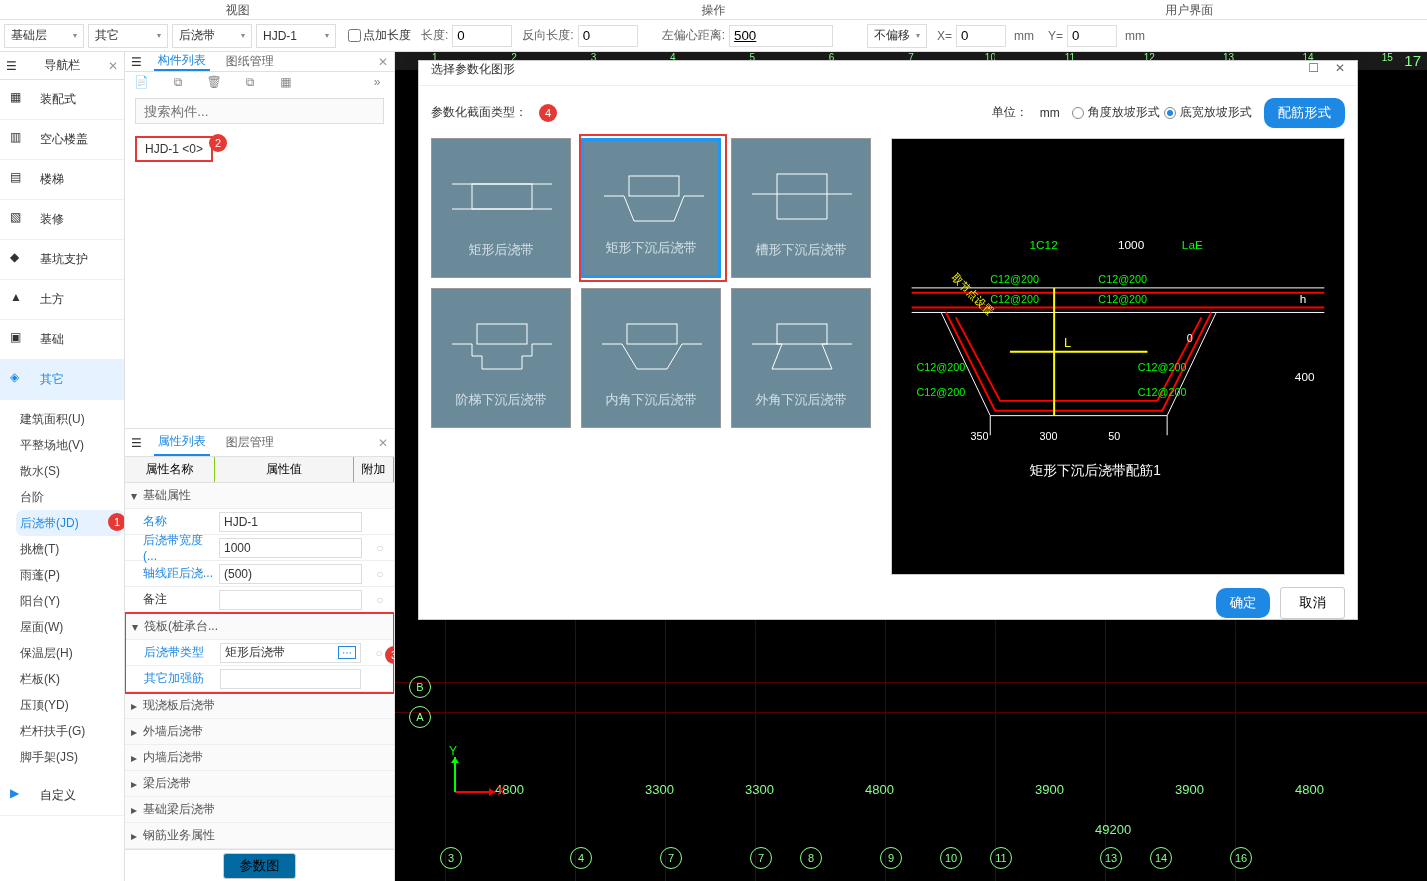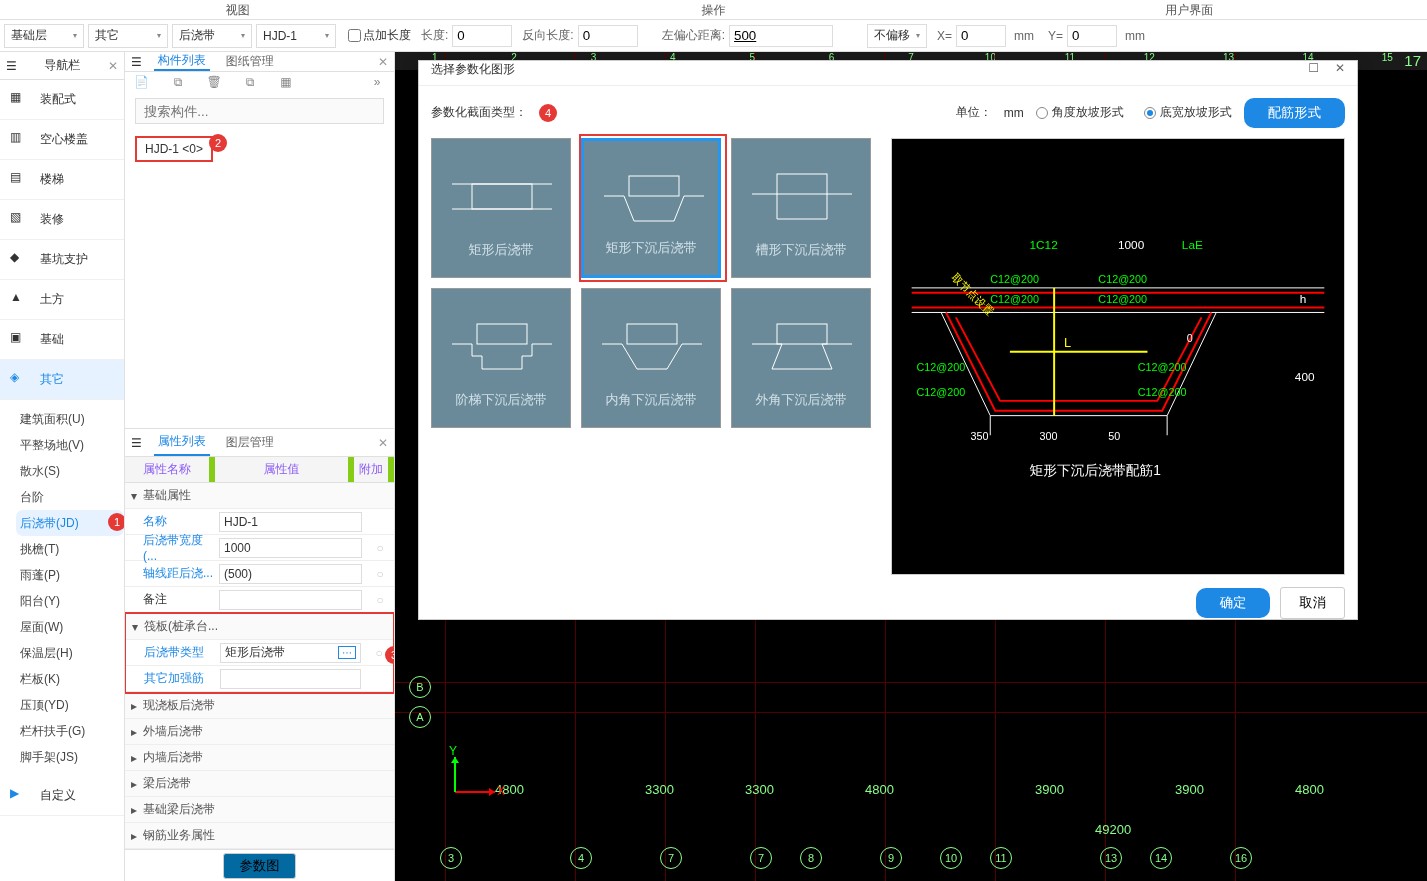--- a/index.html
+++ b/index.html
@@ -44,21 +44,21 @@
 .icon-btn { width: 18px; height: 18px; display: flex; align-items: center; justify-content: center; cursor: pointer; }
 .search-row { padding: 6px 10px; }
 .search-input { width: 100%; height: 26px; border: 1px solid #ddd; padding: 0 8px; color: #aaa; background: #fafafa; position: relative; }
 .comp-list { padding: 6px 10px; }
 .comp-item { border: 2px solid #e53935; padding: 4px 8px; display: inline-block; position: relative; }
 
 
 .props { flex: 1; border-top: 1px solid #e0e0e0; display: flex; flex-direction: column; margin-top: 260px; }
 .prop-tabs { height: 28px; display: flex; align-items: center; border-bottom: 1px solid #e0e0e0; padding: 0 6px; gap: 12px; }
 .prop-head { height: 26px; display: flex; border-bottom: 1px solid #e0e0e0; background: #f5f5f5; }
-.prop-head div { border-right: 6px solid #84cc16; display: flex; align-items: center; justify-content: center; color: #8b5cf6; }
+.prop-head div { border-right: 1px solid #84cc16; display: flex; align-items: center; justify-content: center; color: #000000; }
 .prop-body { flex: 1; overflow-y: auto; }
 .prop-group { height: 26px; display: flex; align-items: center; padding: 0 6px; background: #fafafa; border-bottom: 1px solid #eee; color: #555; cursor: pointer; }
 .prop-group .arrow { width: 12px; }
 .prop-row { height: 26px; display: flex; align-items: center; border-bottom: 1px solid #eee; }
 .prop-row .name { width: 90px; padding-left: 18px; color: #1e88e5; }
 .prop-row .name.black { color: #333; }
 .prop-row .val { flex: 1; border: 1px solid #ddd; height: 20px; margin: 0 4px; padding: 0 4px; display: flex; align-items: center; justify-content: space-between; }
 .prop-row .extra { width: 28px; text-align: center; color: #ccc; }
 .redbox { border: 2px solid #e53935; margin: -1px; position: relative; }
 .param-btn-row { height: 32px; display: flex; align-items: center; justify-content: center; border-top: 1px solid #e0e0e0; }
@@ -74,25 +74,25 @@
 .axis-bubble { position: absolute; width: 22px; height: 22px; border: 1px solid #8f8; border-radius: 50%; color: #8f8; font-size: 11px; display: flex; align-items: center; justify-content: center; }
 .dim-text { position: absolute; color: #8f8; font-size: 13px; }
 .origin-axes { position: absolute; }
 
 
 .dialog { position: absolute; left: 418px; top: 60px; width: 940px; height: 560px; background: #fff; border: 1px solid #ccc; box-shadow: 0 4px 16px rgba(0,0,0,0.2); display: flex; flex-direction: column; }
 .dlg-title { height: 32px; display: flex; align-items: flex-start; padding: 0 12px; border-bottom: 1px solid #eee; justify-content: space-between; }
 .dlg-title-btns { display: flex; gap: 16px; color: #666; }
 .dlg-body { flex: 1; padding: 12px; display: flex; flex-direction: column; }
 .dlg-row1 { display: flex; align-items: center; gap: 12px; margin-bottom: 10px; }
-.radio-grp { display: flex; gap: 20px; align-items: center; }
+.radio-grp { display: flex; gap: 4px; align-items: center; }
 .radio { display: flex; align-items: center; gap: 4px; }
 .radio-circle { width: 12px; height: 12px; border: 1px solid #888; border-radius: 50%; display: inline-flex; align-items: center; justify-content: center; }
 .radio-circle.on::after { content: ''; width: 6px; height: 6px; background: #1e88e5; border-radius: 50%; }
-.btn-blue { background: #1e88e5; color: #fff; border: none; padding: 6px 24px; border-radius: 10px; }
+.btn-blue { background: #1e88e5; color: #fff; border: none; padding: 6px 14px; border-radius: 10px; }
 .btn-white { background: #fff; border: 1px solid #ccc; padding: 6px 18px; border-radius: 3px; }
 .dlg-main { flex: 1; display: flex; gap: 10px; }
 .shape-grid { width: 450px; display: flex; flex-wrap: wrap; gap: 10px; align-content: flex-start; }
 .shape-card { width: 140px; height: 140px; background: #6b8a99; border: 1px solid #999; display: flex; flex-direction: column; align-items: center; justify-content: flex-end; color: #d0e0e8; padding-bottom: 18px; position: relative; }
 .shape-card.sel { border: 3px solid #2196f3; }
 .shape-card .preview { position: absolute; top: 30px; left: 20px; right: 20px; height: 60px; }
 .shape-card .lbl { font-size: 13px; }
 .redmark-box { position: absolute; border: 2px solid #e53935; }
 .diagram-pane { flex: 1; background: #000; border: 1px solid #ccc; position: relative; }
 .dlg-foot { height: 40px; display: flex; align-items: center; justify-content: flex-end; gap: 10px; padding: 0 12px; }

